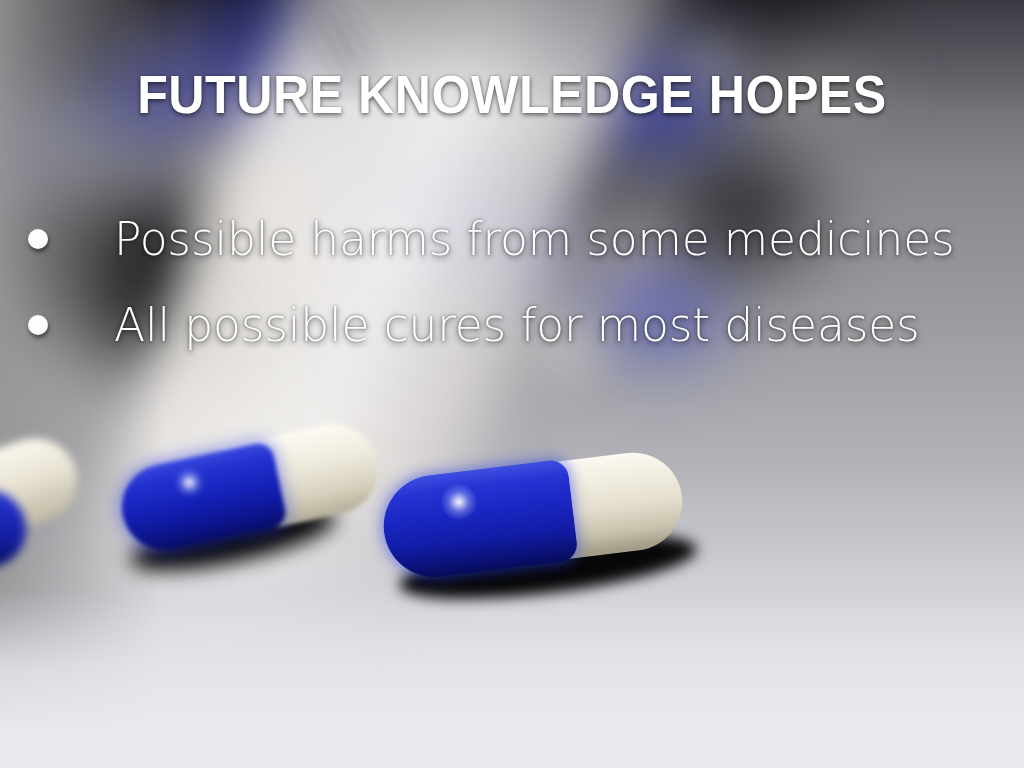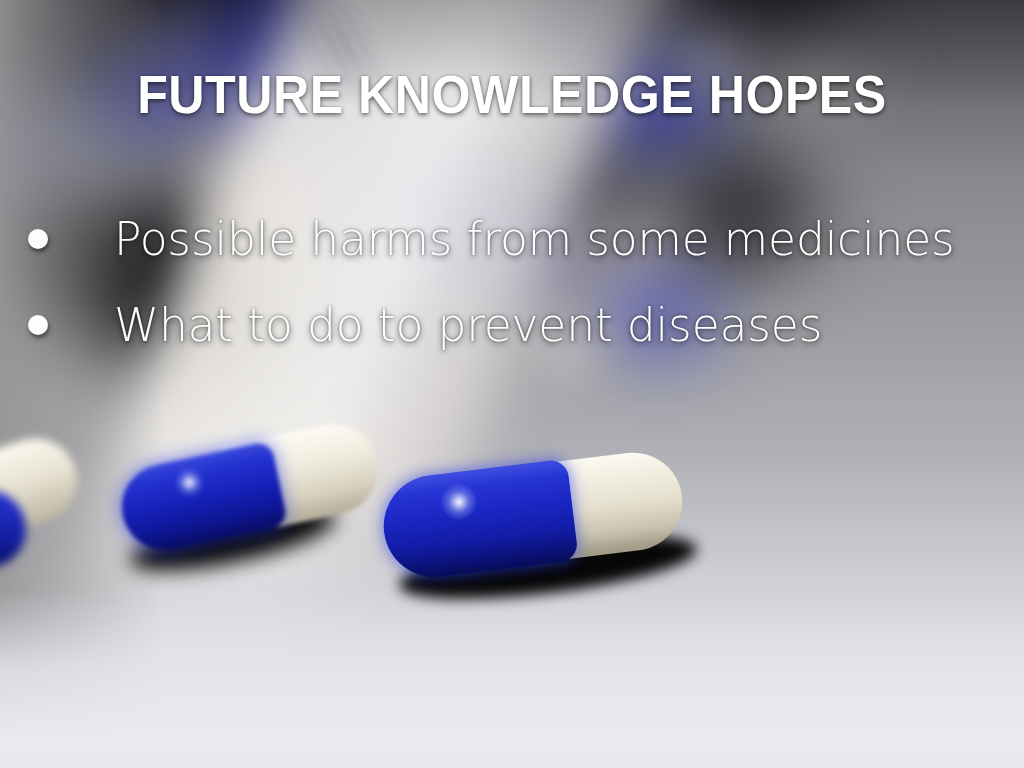--- a/index.html
+++ b/index.html
@@ -338,22 +338,22 @@
 
     <div class="title">FUTURE KNOWLEDGE HOPES</div>
 
     <div class="bullets">
 
       <div class="bullet-row">
         <span class="bullet-dot"></span>
         <span class="bullet-text">Possible harms from some medicines</span>
       </div>
 
-
       <div class="bullet-row">
         <span class="bullet-dot"></span>
-        <span class="bullet-text">What to do to prevent diseases</span>
+        <span class="bullet-text">All possible cures for most diseases</span>
       </div>
+
 
 
     </div>
   </div>
 </div>
 
 </body></html>

